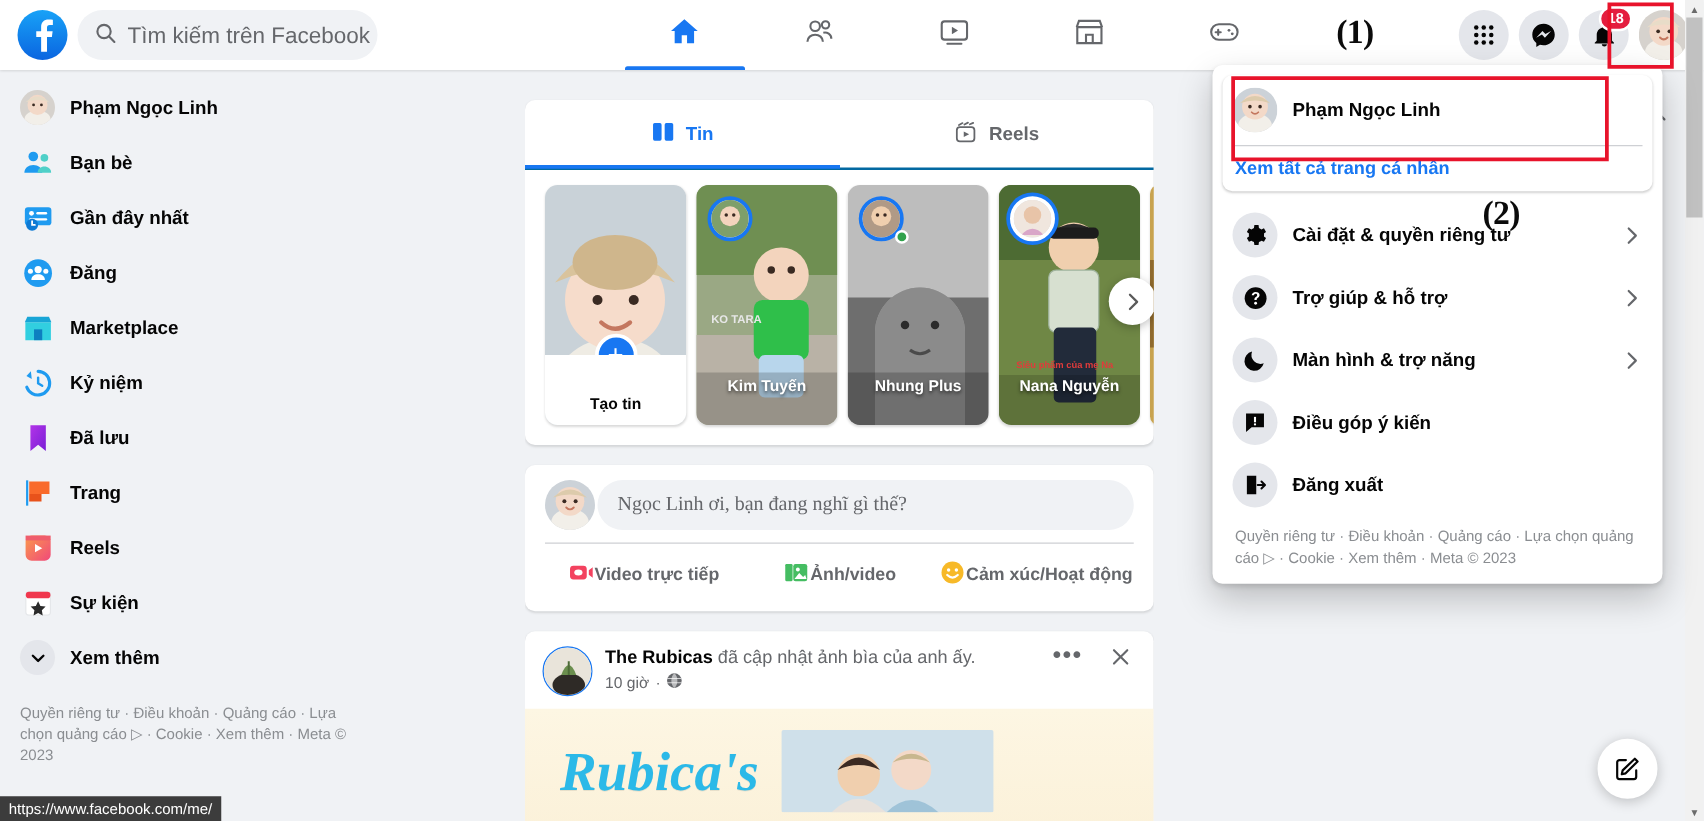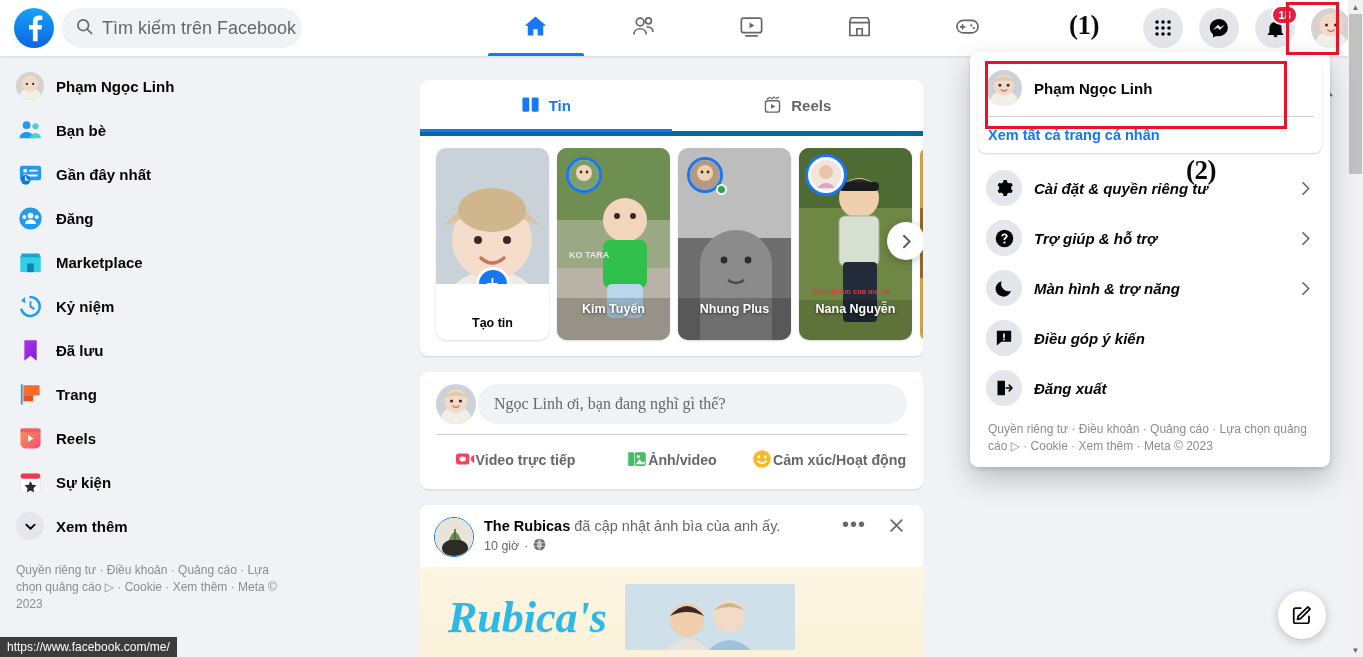--- a/index.html
+++ b/index.html
@@ -32,21 +32,21 @@
 
   .tb-center { flex: 1; display: flex; align-items: center; justify-content: center; gap: 0px; height: 56px; }
   .nav-tab {
     width: 108px; height: 56px; display:flex; align-items:center; justify-content:center;
     position: relative; cursor: pointer;
   }
   .nav-tab.active::after {
     content:""; position:absolute; left: 6px; right: 6px; bottom: 0; height: 3px;
     background: #1877f2; border-radius: 2px 2px 0 0;
   }
-  .tb-right { display: flex; align-items: center; gap: 16px; padding-right: 12px; }
+  .tb-right { display: flex; align-items: center; gap: 8px; padding-right: 12px; }
   .circ-btn {
     width: 40px; height: 40px; border-radius: 50%; background: #e4e6eb;
     display:flex; align-items:center; justify-content:center; position: relative; cursor: pointer;
   }
   .badge {
     position: absolute; top: -3px; right: -3px; min-width: 20px; height: 20px;
     background: #e41e3f; color: #fff; border-radius: 10px; font-size: 11.5px;
     font-weight: bold; display:flex; align-items:center; justify-content:center;
     padding: 0 5px; border: 2px solid #fff;
   }
@@ -74,21 +74,21 @@
   .side-footer {
     margin-top: 14px; padding: 0 8px; font-size: 12px; color: #8a8d91; line-height: 17px;
     width: 280px;
   }
 
   
   .feed { position: absolute; top: 56px; left: 420px; width: 503px; height: 601px; overflow: hidden; }
   .card { background:#fff; border-radius: 8px; box-shadow: 0 1px 2px rgba(0,0,0,.12); }
 
   .story-card { margin-top: 24px; width: 503px; }
-  .story-tabs { display:flex; height: 56px; border-bottom: 5px solid #0369a1; }
+  .story-tabs { display:flex; height: 56px; border-bottom: 2px solid #0369a1; }
   .story-tab {
     flex:1; display:flex; align-items:center; justify-content:center; gap: 9px;
     font-size: 15px; font-weight: bold; color:#65676b; position:relative; cursor:pointer;
   }
   .story-tab.active { color: #1877f2; }
   .story-tab.active::after {
     content:""; position:absolute; left:0; right:0; bottom:-1px; height:3px; background:#1877f2;
   }
   .stories-row { display:flex; gap: 8px; padding: 12px 14px 16px 16px; position: relative; }
   .story {
@@ -182,21 +182,21 @@
   .dd-me { display:flex; align-items:center; gap: 12px; padding: 10px 8px; cursor:pointer; }
   .dd-me-ava { width: 36px; height:36px; border-radius:50%; overflow:hidden; flex:0 0 36px; }
   .dd-me-name { font-size: 15px; font-weight: bold; color:#050505; }
   .dd-sep { height:1px; background:#ced0d4; margin: 0 8px; }
   .dd-link { padding: 10px 10px; font-size: 14.5px; font-weight: bold; color:#1877f2; cursor:pointer; }
   .dd-item { display:flex; align-items:center; gap: 12px; padding: 7px 8px; border-radius: 8px; cursor:pointer; }
   .dd-ico {
     width: 36px; height: 36px; border-radius: 50%; background:#e4e6eb; flex:0 0 36px;
     display:flex; align-items:center; justify-content:center;
   }
-  .dd-label { flex: 1; font-size: 15px; font-weight: bold; color:#050505;font-style:italic; }
+  .dd-label { flex: 1; font-size: 15px; font-weight: bold; color:#050505; }
   .dd-chev { color:#65676b; display:flex; align-items:center; }
   .dd-footer { font-size: 12px; color:#8a8d91; line-height: 17px; padding: 8px 10px 4px 10px; }
 
   
   .statusbar {
     position:absolute; left:0; bottom:0; height: 20px; background:#3c3c3c; color:#fff;
     font-size: 12px; padding: 0 7px; display:flex; align-items:center; z-index: 70; white-space:nowrap;
   }
   
   .scrollbar { position:absolute; top:0; right:0; width: 15px; height: 657px; background:#f1f1f1; z-index: 45; }

